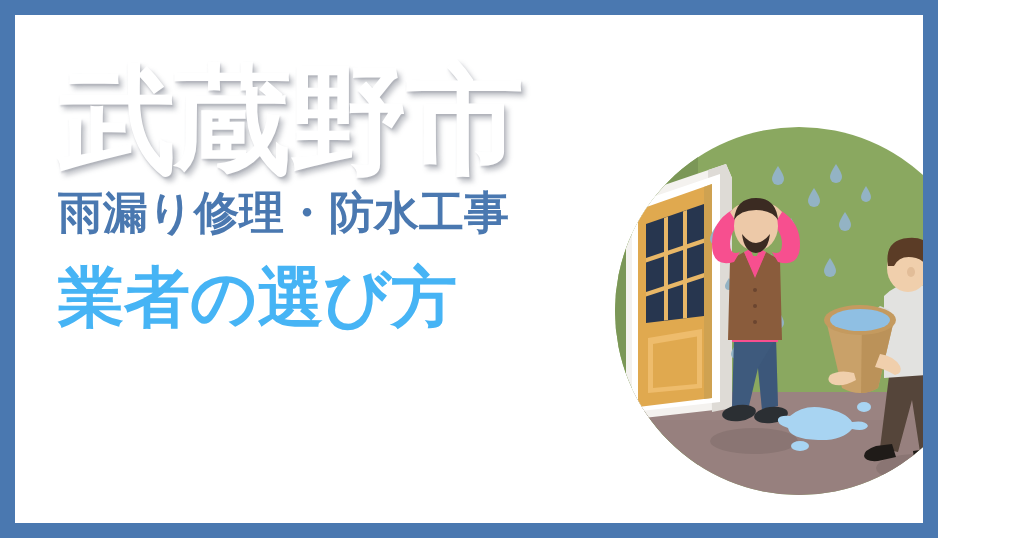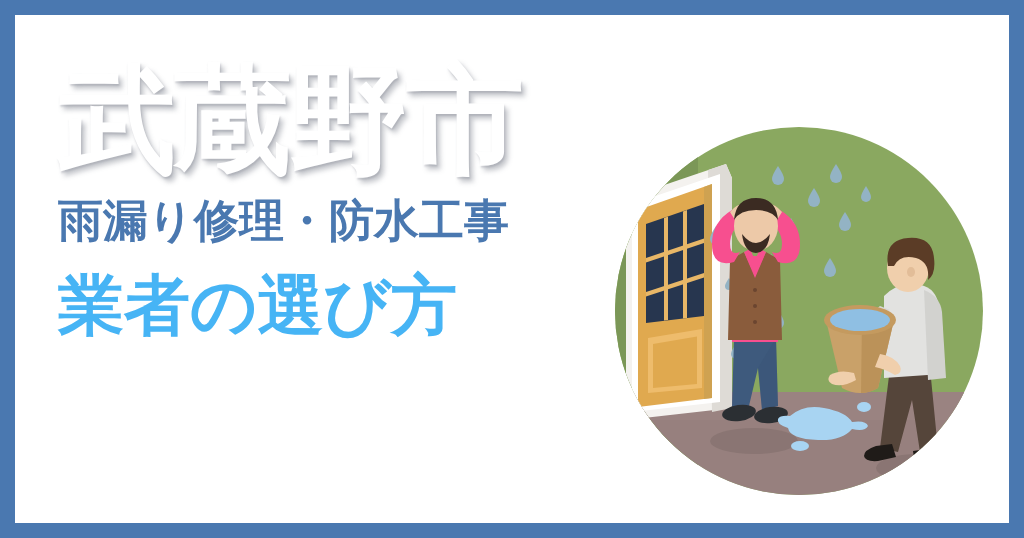--- a/index.html
+++ b/index.html
@@ -4,21 +4,21 @@
 <title>武蔵野市 雨漏り修理・防水工事 業者の選び方</title>
 <style>
   * { margin:0; padding:0; box-sizing:border-box; }
   html, body {
     width:1024px; height:538px;
     font-family:"Liberation Sans","DejaVu Sans",sans-serif;
     overflow:hidden;
   }
   #banner {
     position:relative;
-    width:1024px; height:538px;
+    width:938px; height:538px;
     background:#4a78b0;
     padding:15px;
   }
   #card {
     position:relative;
     width:100%; height:100%;
     background:#ffffff;
     overflow:hidden;
   }
 
@@ -33,21 +33,21 @@
     line-height:1.02;
     font-weight:900;
     color:#ffffff;
     letter-spacing:-2px;
     text-shadow:
        4px 5px 5px rgba(120,125,135,0.42),
        1px 2px 2px rgba(140,145,155,0.34);
     white-space:nowrap;
   }
   #subtitle {
-    margin-top:16px;
+    margin-top:8px;
     font-size:45px;
     line-height:1.12;
     font-weight:700;
     color:#4a78b0;
     letter-spacing:0px;
     white-space:nowrap;
   }
   #tagline {
     margin-top:22px;
     font-size:66px;

